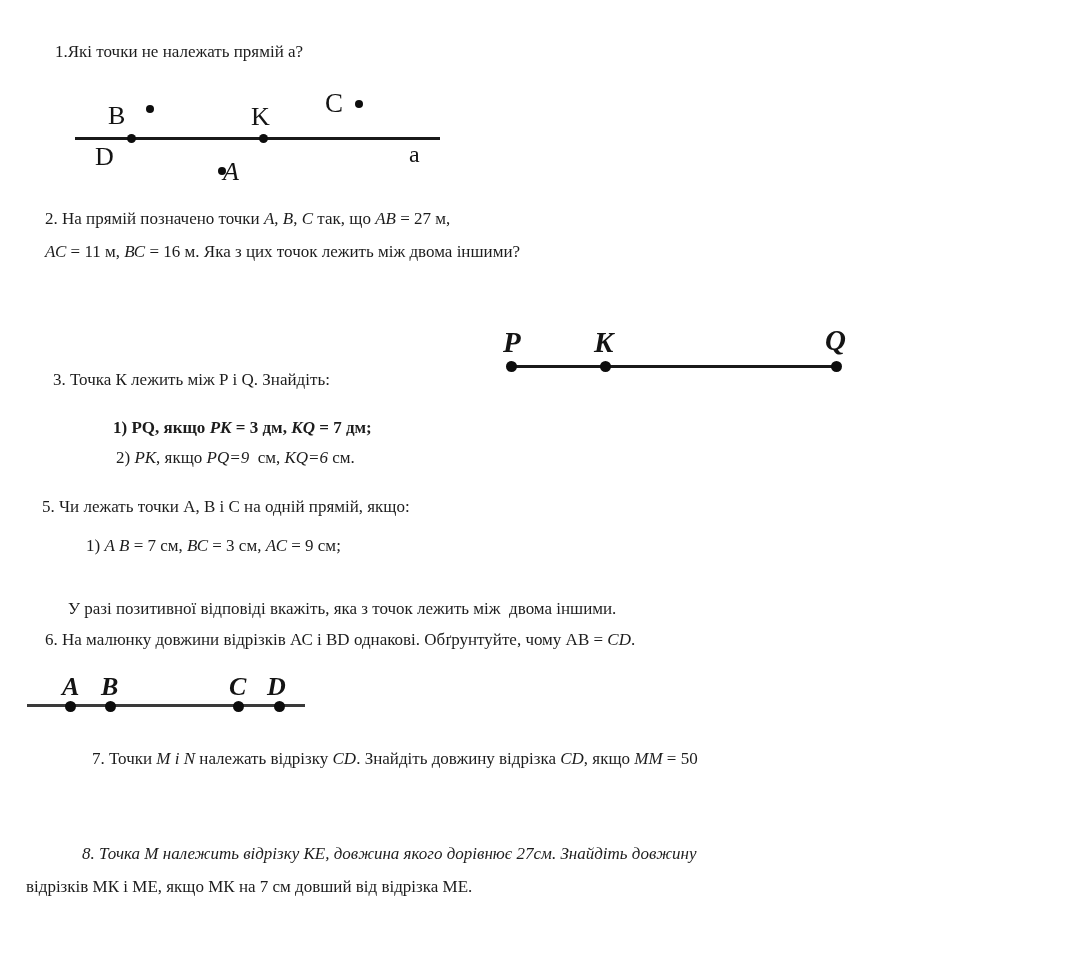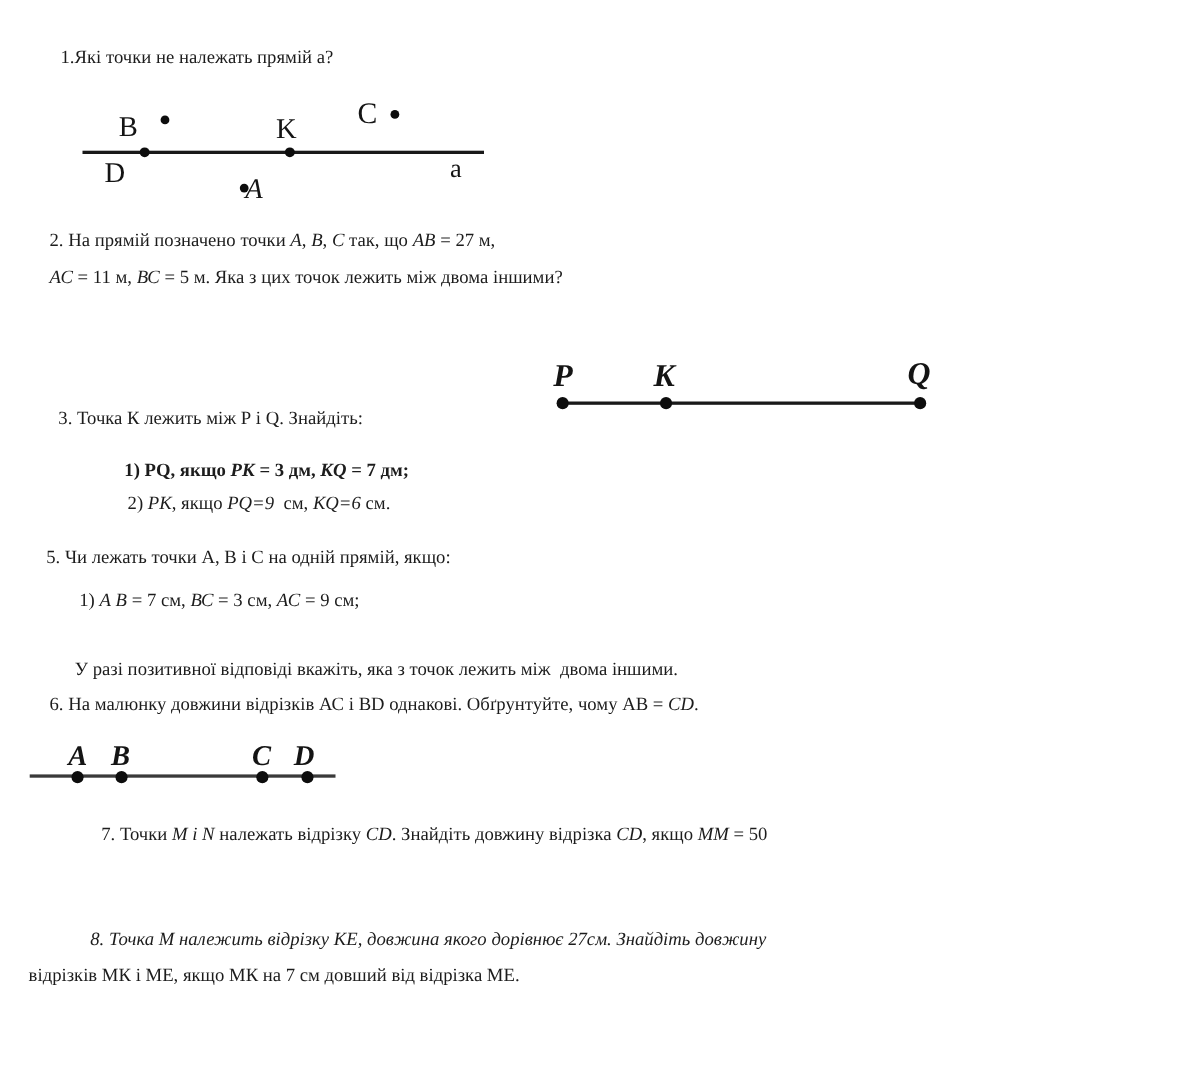--- a/index.html
+++ b/index.html
@@ -41,38 +41,38 @@
     <div class="dot" style="left:218px;top:167px;width:8px;height:8px;"></div>
     <div class="dlabel" style="left:108px;top:101px;font-size:26px;">B</div>
     <div class="dlabel" style="left:95px;top:142px;font-size:26px;">D</div>
     <div class="dlabel" style="left:251px;top:102px;font-size:26px;">K</div>
     <div class="dlabel" style="left:325px;top:88px;font-size:27px;">C</div>
     <div class="dlabel it" style="left:223px;top:157px;font-size:26px;">A</div>
     <div class="dlabel" style="left:409px;top:141px;font-size:24px;">a</div>
   </div>
 
   <div class="line" style="left:45px;top:209px;"><span>2. На прямій позначено точки </span><span class="it">А</span><span>, </span><span class="it">В</span><span>, </span><span class="it">С</span><span> так, що </span><span class="it">АВ</span><span> = 27 м,</span></div>
-  <div class="line" style="left:45px;top:242px;"><span class="it">АС</span><span> = 11 м, </span><span class="it">ВС</span><span> = 5 м. Яка з цих точок лежить між двома іншими?</span></div>
+  <div class="line" style="left:45px;top:242px;"><span class="it">АС</span><span> = 11 м, </span><span class="it">ВС</span><span> = 16 м. Яка з цих точок лежить між двома іншими?</span></div>
 
   <div>
     <div class="seg" style="left:512px;top:365px;width:326px;height:3px;"></div>
     <div class="dot" style="left:506px;top:361px;width:11px;height:11px;"></div>
     <div class="dot" style="left:600px;top:361px;width:11px;height:11px;"></div>
     <div class="dot" style="left:831px;top:361px;width:11px;height:11px;"></div>
     <div class="dlabel bi" style="left:503px;top:326px;font-size:29px;">P</div>
     <div class="dlabel bi" style="left:594px;top:326px;font-size:29px;">K</div>
     <div class="dlabel bi" style="left:825px;top:324px;font-size:29px;">Q</div>
   </div>
 
   <div class="line" style="left:53px;top:370px;"><span>3. Точка К лежить між Р і Q. Знайдіть:</span></div>
   <div class="line" style="left:113px;top:418px;font-weight:bold;"><span>1) PQ, якщо </span><span class="it">РК</span><span> = 3 дм, </span><span class="it">КQ</span><span> = 7 дм;</span></div>
   <div class="line" style="left:116px;top:448px;"><span>2) </span><span class="it">РК</span><span>, якщо </span><span class="it">PQ=9</span><span>  см, </span><span class="it">КQ=6</span><span> см.</span></div>
 
   <div class="line" style="left:42px;top:497px;"><span>5. Чи лежать точки А, В і С на одній прямій, якщо:</span></div>
-  <div class="line" style="left:72px;top:536px;"><span>1) </span><span class="it">А В</span><span> = 7 см, </span><span class="it">ВС</span><span> = 3 см, </span><span class="it">АС</span><span> = 9 см;</span></div>
+  <div class="line" style="left:86px;top:536px;"><span>1) </span><span class="it">А В</span><span> = 7 см, </span><span class="it">ВС</span><span> = 3 см, </span><span class="it">АС</span><span> = 9 см;</span></div>
   <div class="line" style="left:68px;top:599px;"><span>У разі позитивної відповіді вкажіть, яка з точок лежить між  двома іншими.</span></div>
 
   <div class="line" style="left:45px;top:630px;"><span>6. На малюнку довжини відрізків АС і BD однакові. Обґрунтуйте, чому АВ = </span><span class="it">CD</span><span>.</span></div>
 
   <div>
     <div class="seg" style="left:27px;top:704px;width:278px;height:3px;background:#3a3a3a;"></div>
     <div class="dot" style="left:65px;top:701px;width:11px;height:11px;"></div>
     <div class="dot" style="left:105px;top:701px;width:11px;height:11px;"></div>
     <div class="dot" style="left:233px;top:701px;width:11px;height:11px;"></div>
     <div class="dot" style="left:274px;top:701px;width:11px;height:11px;"></div>

